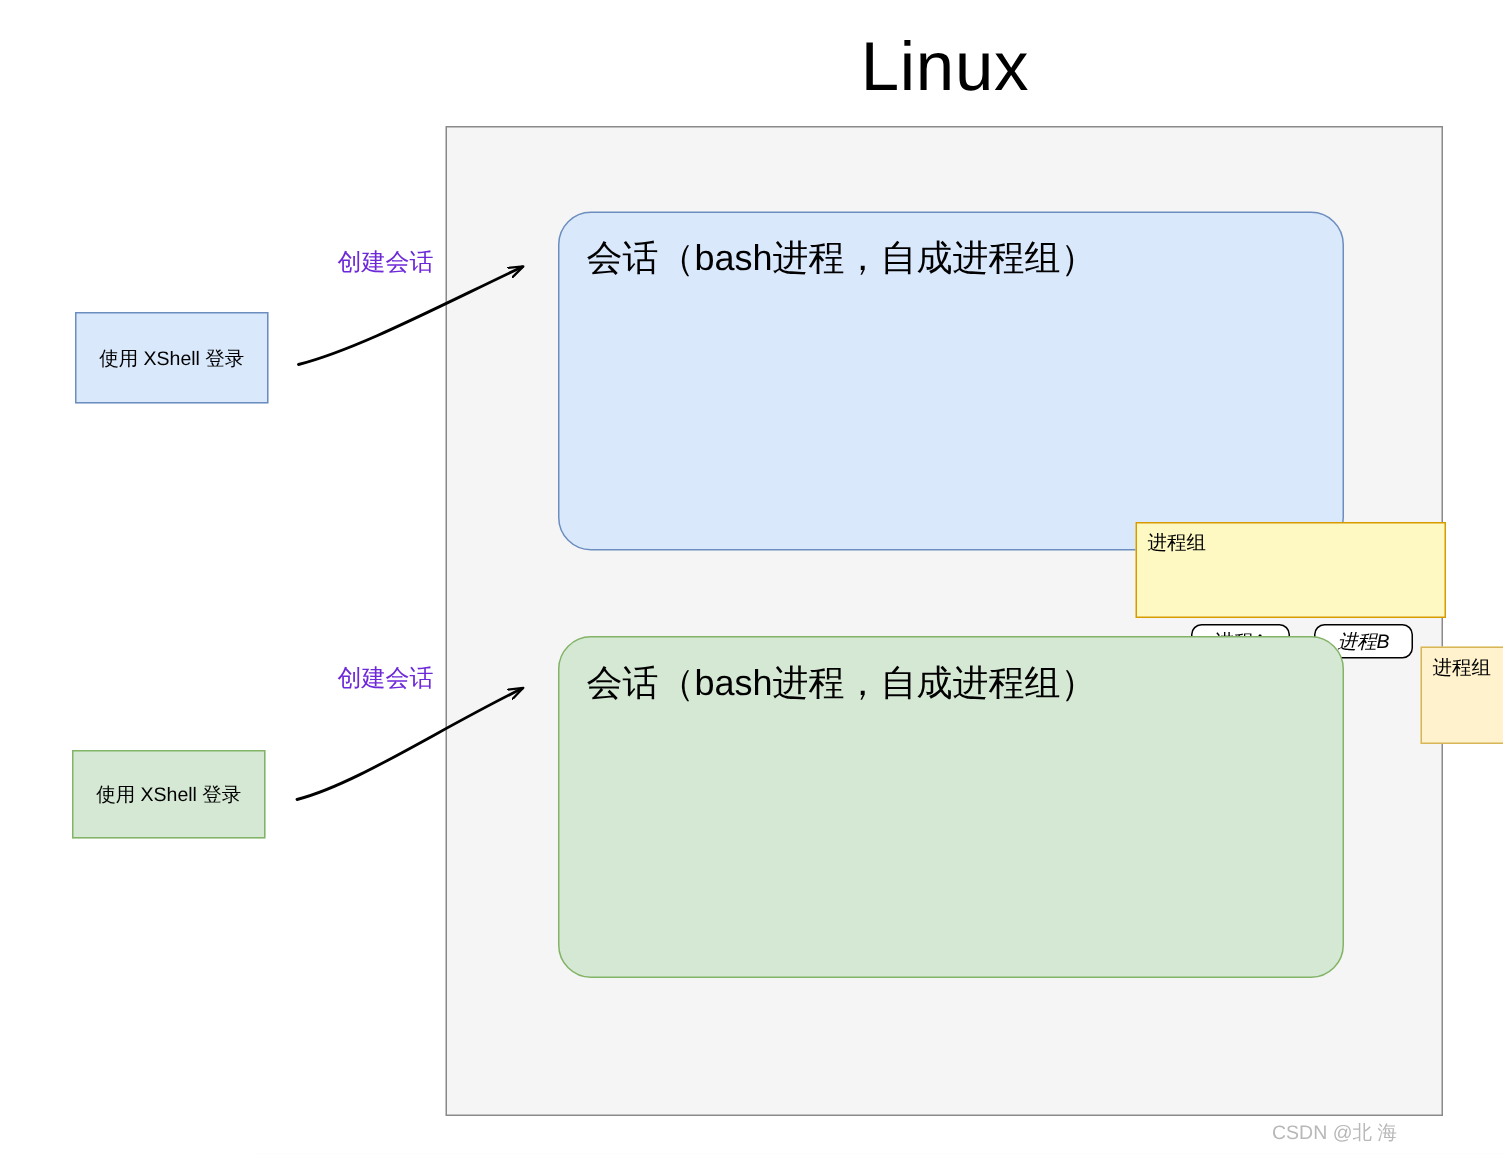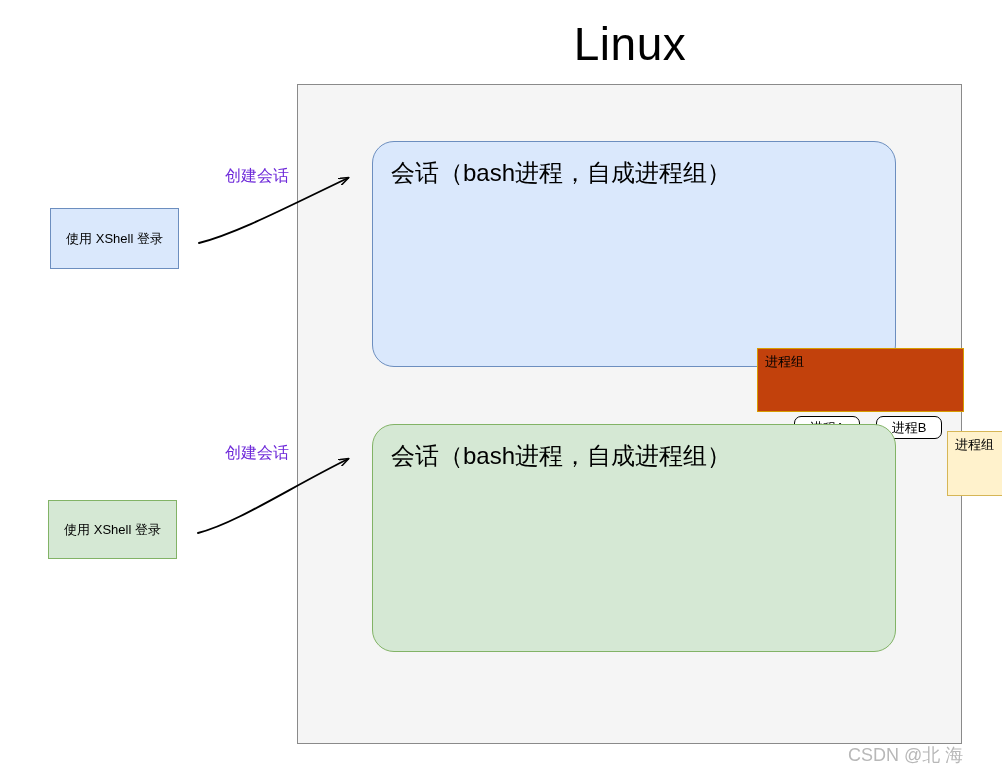--- a/index.html
+++ b/index.html
@@ -90,38 +90,38 @@
     font-size: 13px;
     line-height: 18px;
     white-space: nowrap;
     color: #000000;
   }
   #process-group-orange {
     left: 384px;
     top: 206px;
     width: 207px;
     height: 64px;
-    background: #c2410c;
+    background: #fef9c3;
     border-color: #d79b00;
   }
   .proc-chip {
     position: absolute;
     box-sizing: border-box;
     background: #ffffff;
     border: 1px solid #000000;
     border-radius: 7px;
     font-size: 13px;
     line-height: 21px;
     height: 23px;
     text-align: center;
     color: #000000;
     margin-top: 45px;
   }
   #proc-chip-a { left: 36px; top: 22px; width: 66px; }
-  #proc-chip-b { left: 118px; top: 22px; width: 66px; }
+  #proc-chip-b { left: 118px; top: 22px; width: 66px; font-style: italic; }
 
   #process-group-yellow {
     left: 574px;
     top: 289px;
     width: 200px;
     height: 65px;
     background: #fff2cc;
     border-color: #d6b656;
   }
   
@@ -168,21 +168,21 @@
     white-space: nowrap;
     color: #6d28d9;
   }
   #arrow-label-top { left: 225px; top: 168px; }
   #arrow-label-bottom { left: 225px; top: 445px; }
   
   #watermark {
     position: absolute;
     left: 848px;
     top: 746px;
-    font-size: 18px;
+    font-size: 13px;
     line-height: 18px;
     color: #b8b8b8;
     white-space: nowrap;
   }
 </style>
 </head>
 <body>
 
 <div id="canvas">
 

